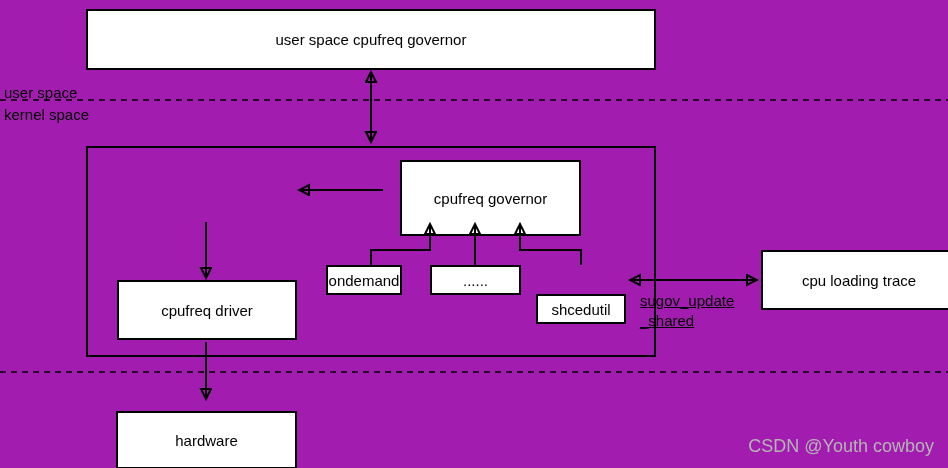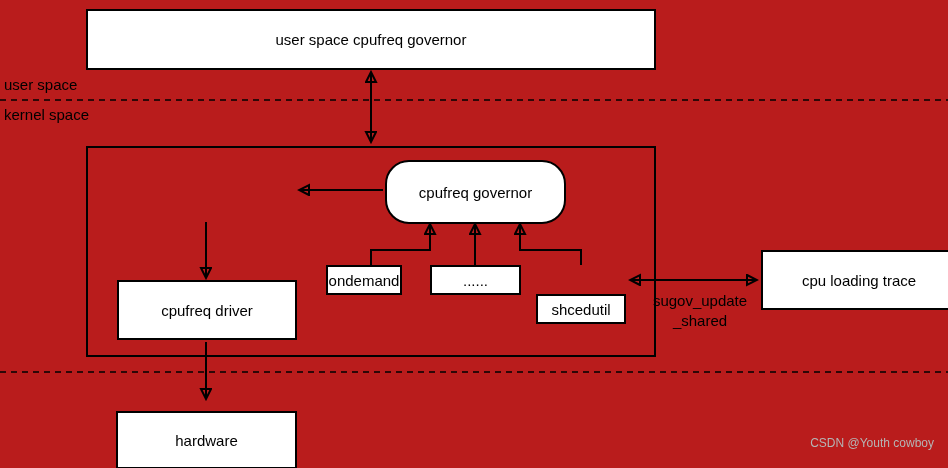--- a/index.html
+++ b/index.html
@@ -1,68 +1,68 @@
 <!DOCTYPE html>
 <html><head>
 <meta charset="utf-8">
 <style>
   html, body { margin: 0; padding: 0; background: #ffffff; }
   .canvas {
     position: relative;
     width: 948px;
     height: 468px;
-    background: #b91c1c;
+    background: #a21caf;
     font-family: "Liberation Sans", sans-serif;
     color: #000000;
     overflow: hidden;
   }
   .box {
     position: absolute;
     box-sizing: border-box;
     border: 2px solid #000000;
     background: #ffffff;
     display: flex;
     align-items: center;
     justify-content: center;
     font-size: 15px;
     text-align: center;
     white-space: nowrap;
   }
   .container-box { background: transparent; }
   .b-user     { left: 86px;  top: 9px;   width: 570px; height: 61px; }
   .b-kernel   { left: 86px;  top: 146px; width: 570px; height: 211px; }
   .b-core     { left: 116px; top: 160px; width: 180px; height: 60px; }
-  .b-gov      { left: 385px; top: 160px; width: 181px; height: 64px; border-radius: 24px; }
+  .b-gov      { left: 400px; top: 160px; width: 181px; height: 76px; }
   .b-driver   { left: 117px; top: 280px; width: 180px; height: 60px; }
   .b-ondemand { left: 326px; top: 265px; width: 76px;  height: 30px; }
   .b-dots     { left: 430px; top: 265px; width: 91px;  height: 30px; }
   .b-shced    { left: 536px; top: 265px; width: 90px;  height: 30px; margin-top: 29px; }
   .b-trace    { left: 761px; top: 250px; width: 196px; height: 60px; }
   .b-hardware { left: 116px; top: 411px; width: 181px; height: 58px; }
   .lbl {
     position: absolute;
     font-size: 15px;
     line-height: 17px;
     white-space: pre-line;
   }
-  .lbl-user   { left: 4px; top: 76px; text-align: right; }
+  .lbl-user   { left: 4px; top: 84px; text-align: right; }
   .lbl-kernel { left: 4px; top: 106px; }
   .lbl-register {
     left: 650px; top: 227px; width: 100px;
     text-align: center; line-height: 20px;
   }
   .lbl-sugov {
     left: 640px; top: 291px; width: 120px;
-    text-align: center; line-height: 20px;
+    text-align: left; line-height: 20px; text-decoration: underline;
   }
   .watermark {
     position: absolute;
     right: 14px;
     top: 436px;
-    font-size: 12px;
+    font-size: 18px;
     color: #b5b5b5;
   }
   svg.connectors {
     position: absolute;
     left: 0; top: 0;
     width: 948px; height: 468px;
     pointer-events: none;
   }
   svg.connectors path {
     stroke: #000000;

